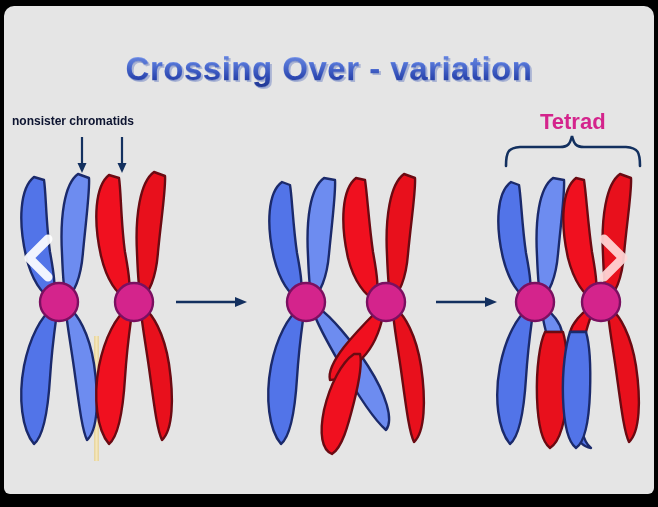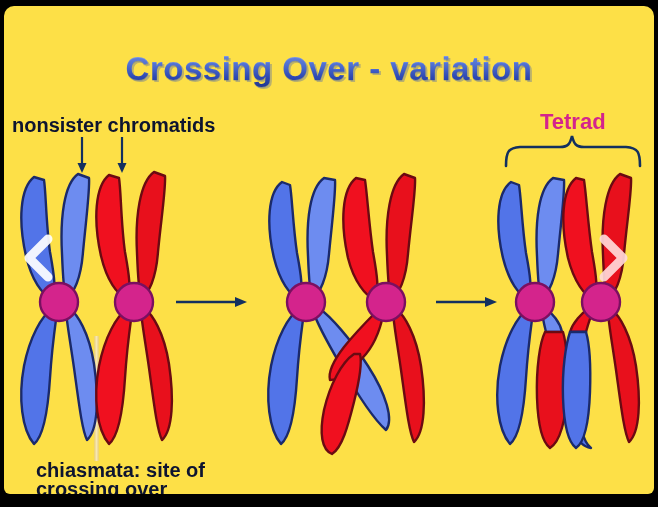--- a/index.html
+++ b/index.html
@@ -21,21 +21,21 @@
     background: #000000;
   }
 
   
   #slide {
     position: absolute;
     left: 4px;
     top: 6px;
     width: 650px;
     height: 488px;
-    background: #fde047;
+    background: #e5e5e5;
     border-radius: 10px 10px 6px 6px;
     overflow: hidden;
   }
 
   
   #title {
     position: absolute;
     left: 0;
     top: 44px;
     width: 650px;
@@ -64,21 +64,21 @@
     color: rgba(60,90,180,0.35);
     white-space: nowrap;
     z-index: 0;
   }
 
   
   .lbl {
     position: absolute;
     font-weight: bold;
     color: #0d1430;
-    font-size: 20px;
+    font-size: 12px;
     white-space: nowrap;
   }
   #lbl-nonsister { left: 8px;  top: 108px; }
   #lbl-chiasmata {
     left: 32px; top: 455px;
     line-height: 19px;
     white-space: normal;
     width: 210px;
   }
   #lbl-variation { left: 524px; top: 459px; }
@@ -254,21 +254,20 @@
                  L556,141 C564,141 566,138 568,130
                  C570,138 572,141 580,141
                  L622,141 C634,142 636,146 636,160" stroke-width="2.6" fill="none" stroke-linecap="round"></path>
       </g>
     </svg>
 
     <div class="lbl" id="lbl-nonsister">nonsister chromatids</div>
 
     <div class="lbl" id="lbl-tetrad">Tetrad</div>
 
-    <div class="lbl" id="lbl-chiasmata">chiasmata: site of crossing over</div>
 
 
     <svg class="chev" id="chev-prev" viewBox="0 0 34 48">
       <path d="M26,5 L7,24 L26,43" fill="none" stroke="#ffffff" stroke-width="9" stroke-linecap="round" stroke-linejoin="round" opacity="0.92"></path>
     </svg>
 
     <svg class="chev" id="chev-next" viewBox="0 0 34 48">
       <path d="M8,5 L27,24 L8,43" fill="none" stroke="#ffd9d9" stroke-width="9" stroke-linecap="round" stroke-linejoin="round" opacity="0.92"></path>
     </svg>
 

